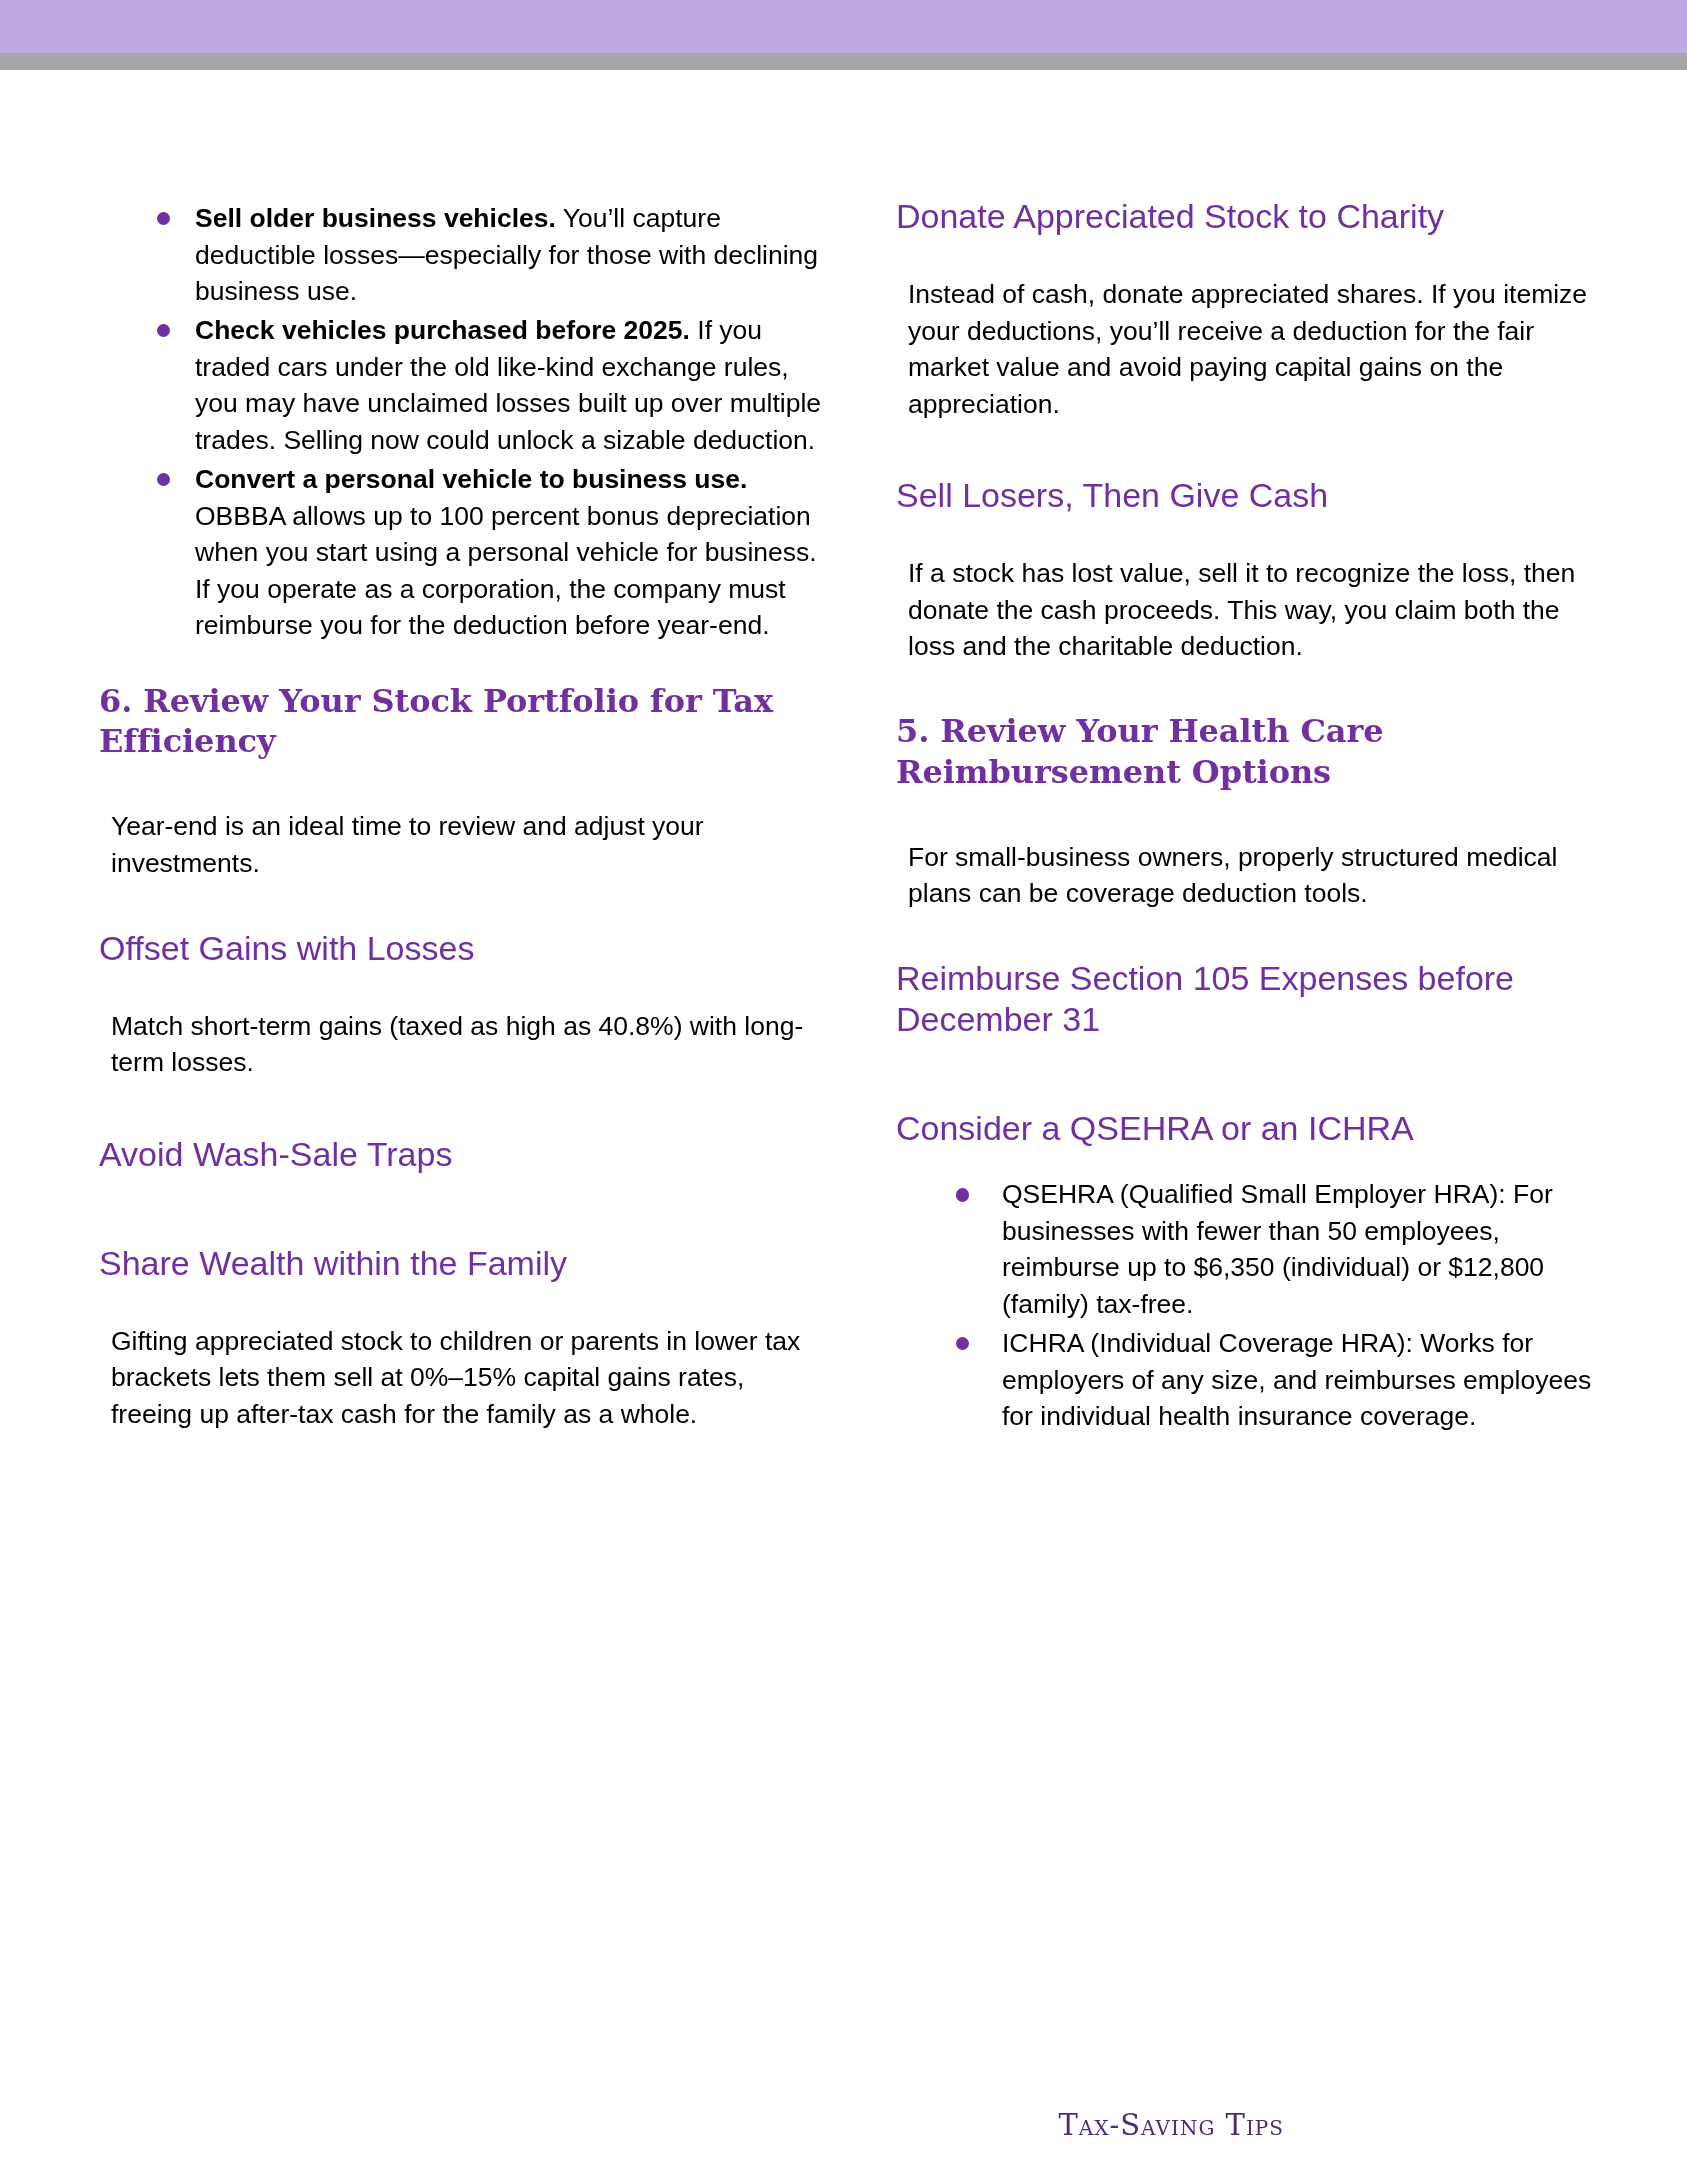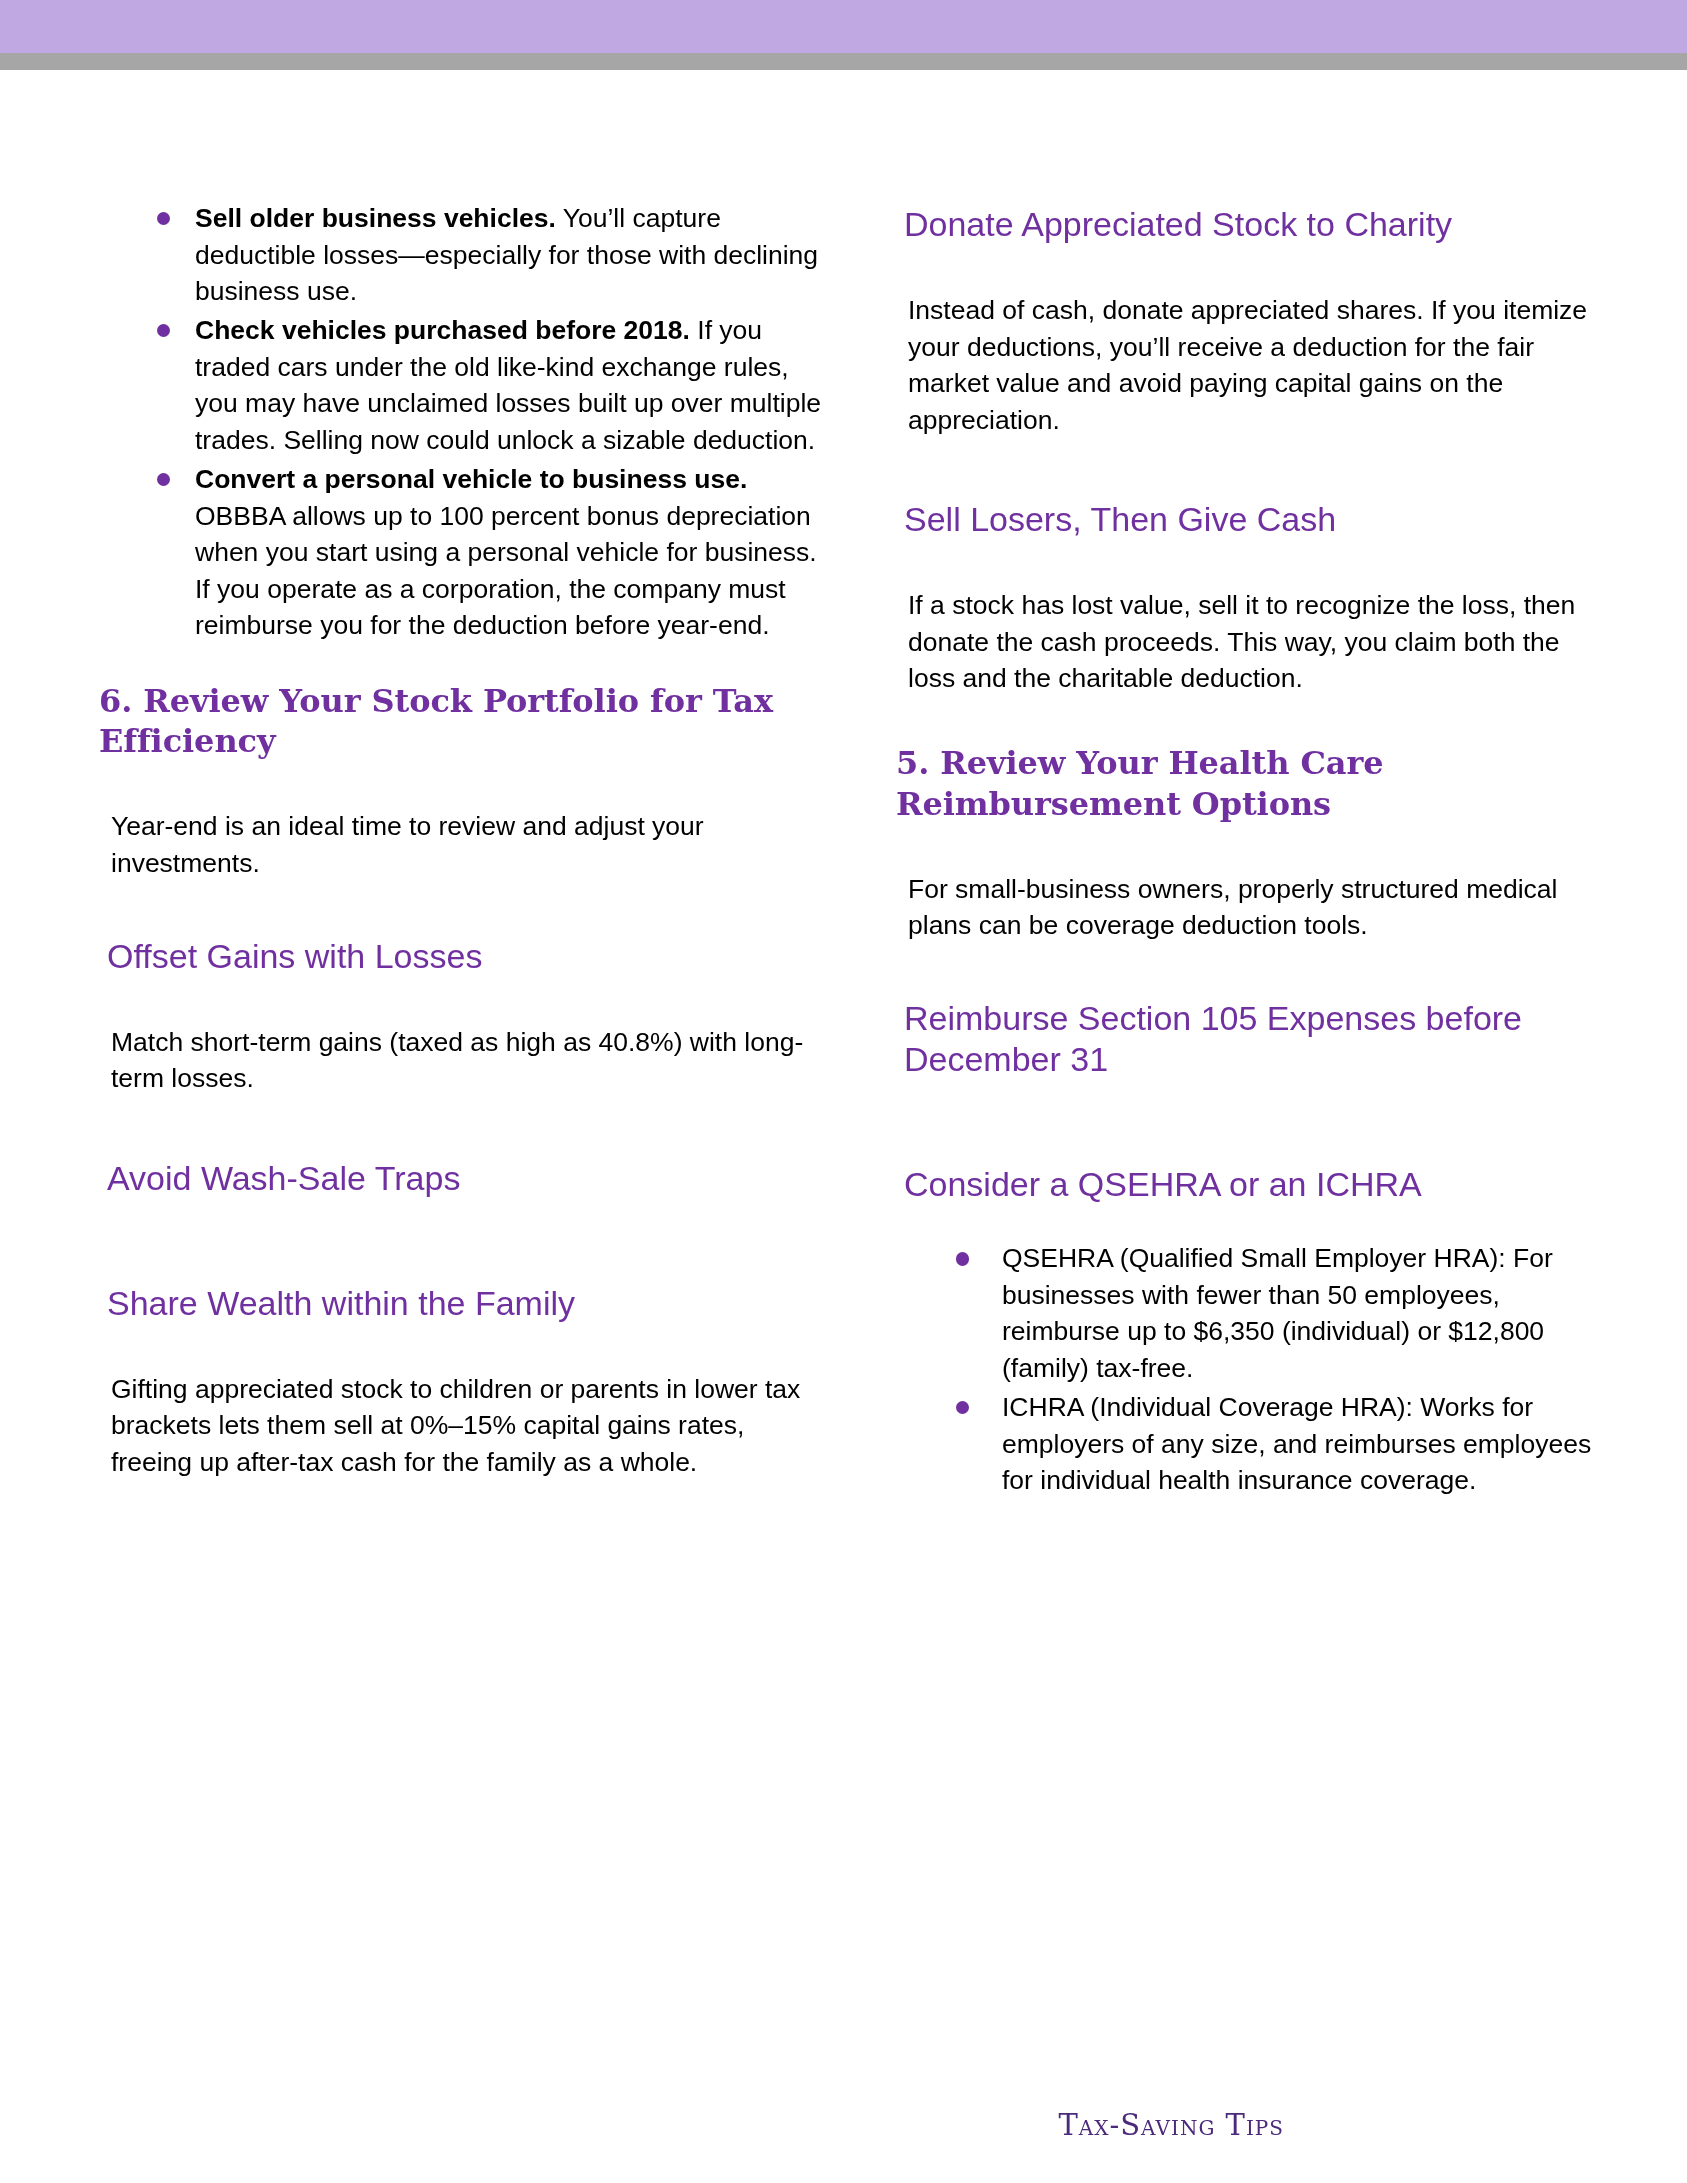--- a/index.html
+++ b/index.html
@@ -63,21 +63,21 @@
     letter-spacing: -0.1px;
     margin: 0;
     padding: 0;
   }
   .h3 {
     font-family: "Liberation Sans", sans-serif;
     color: #7030a0;
     font-weight: normal;
     font-size: 34px;
     line-height: 1.22;
-    margin: 8px;
+    margin: 0;
     padding: 0;
   }
   p.body {
     font-family: "Liberation Sans", sans-serif;
     color: #000000;
     font-size: 26.5px;
     line-height: 1.38;
     margin: 12px;
     padding: 0;
   }
@@ -137,21 +137,21 @@
 
 <div id="page">
 
   <div id="col-left">
 
     <ul class="bullets">
       <li>
         <span class="dot"></span><span class="lead">Sell older business vehicles.</span><span> You’ll capture deductible losses—especially for those with declining business use.</span>
       </li>
       <li>
-        <span class="dot"></span><span class="lead">Check vehicles purchased before 2018.</span><span> If you traded cars under the old like-kind exchange rules, you may have unclaimed losses built up over multiple trades. Selling now could unlock a sizable deduction.</span>
+        <span class="dot"></span><span class="lead">Check vehicles purchased before 2025.</span><span> If you traded cars under the old like-kind exchange rules, you may have unclaimed losses built up over multiple trades. Selling now could unlock a sizable deduction.</span>
       </li>
       <li>
         <span class="dot"></span><span class="lead">Convert a personal vehicle to business use.</span><span> OBBBA allows up to 100 percent bonus depreciation when you start using a personal vehicle for business. If you operate as a corporation, the company must reimburse you for the deduction before year-end.</span>
       </li>
     </ul>
 
     <div class="gap-lg"></div>
 
     <h2 class="h2">6. Review Your Stock Portfolio for Tax Efficiency</h2>
 

